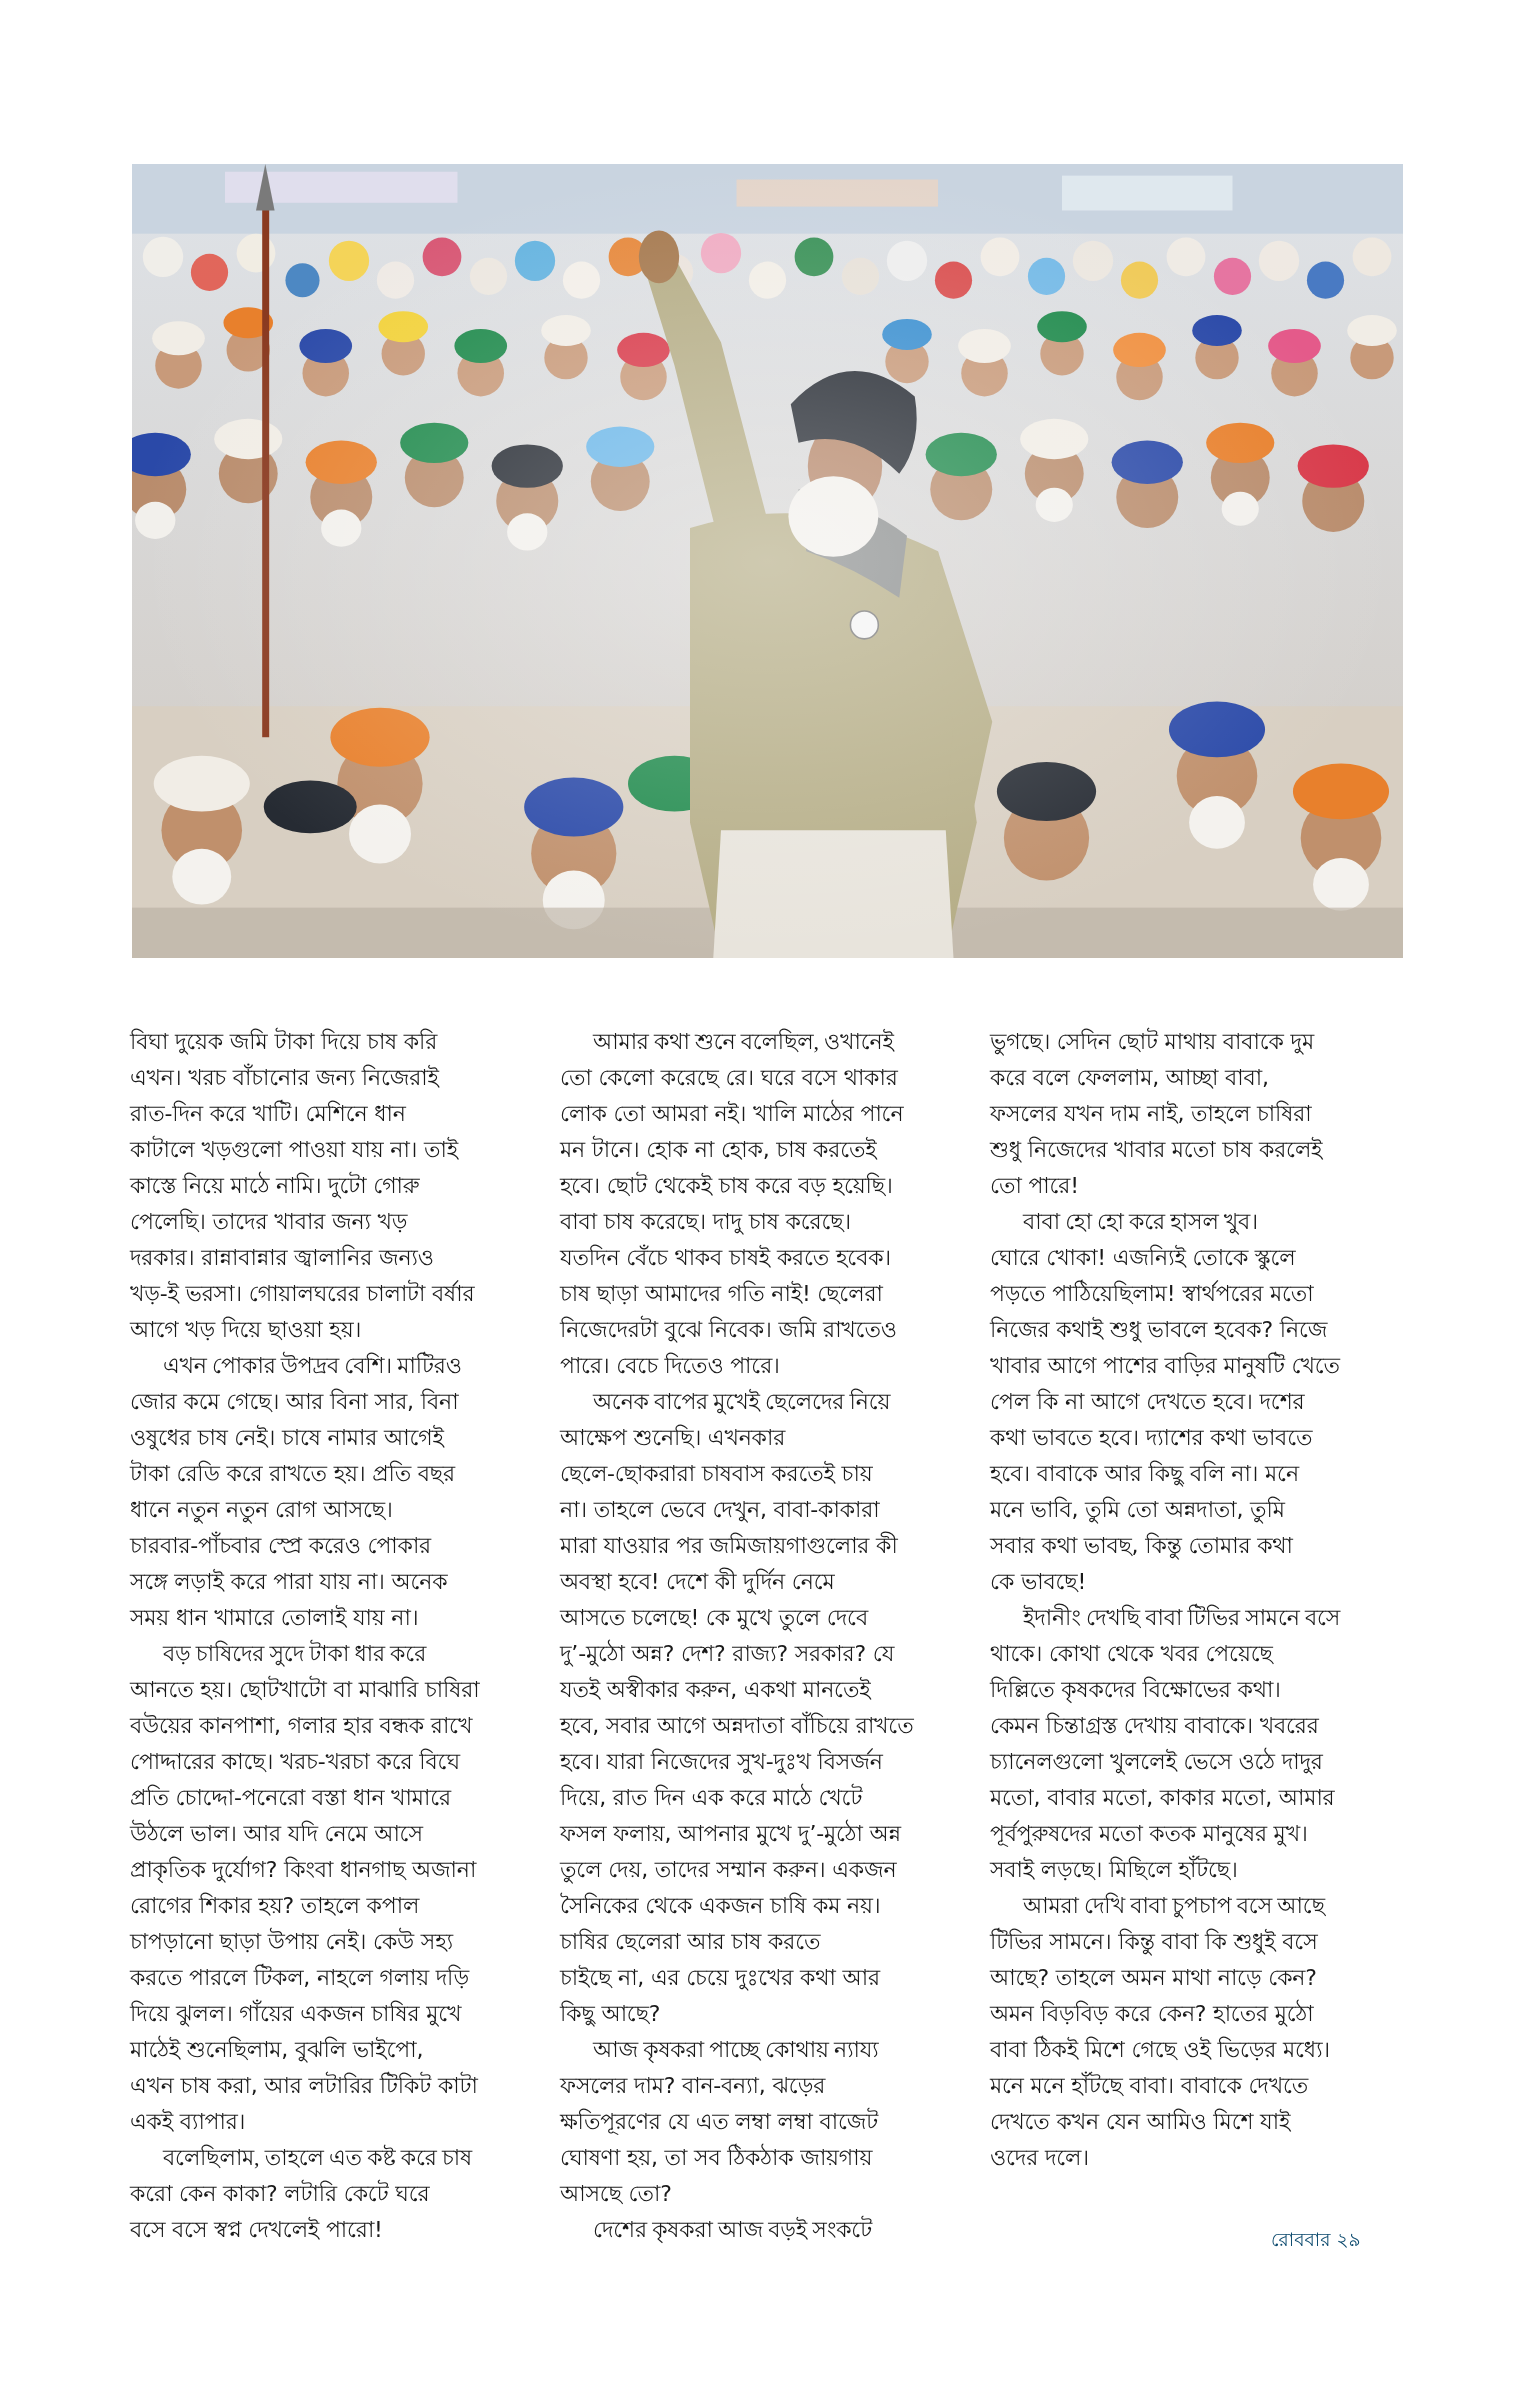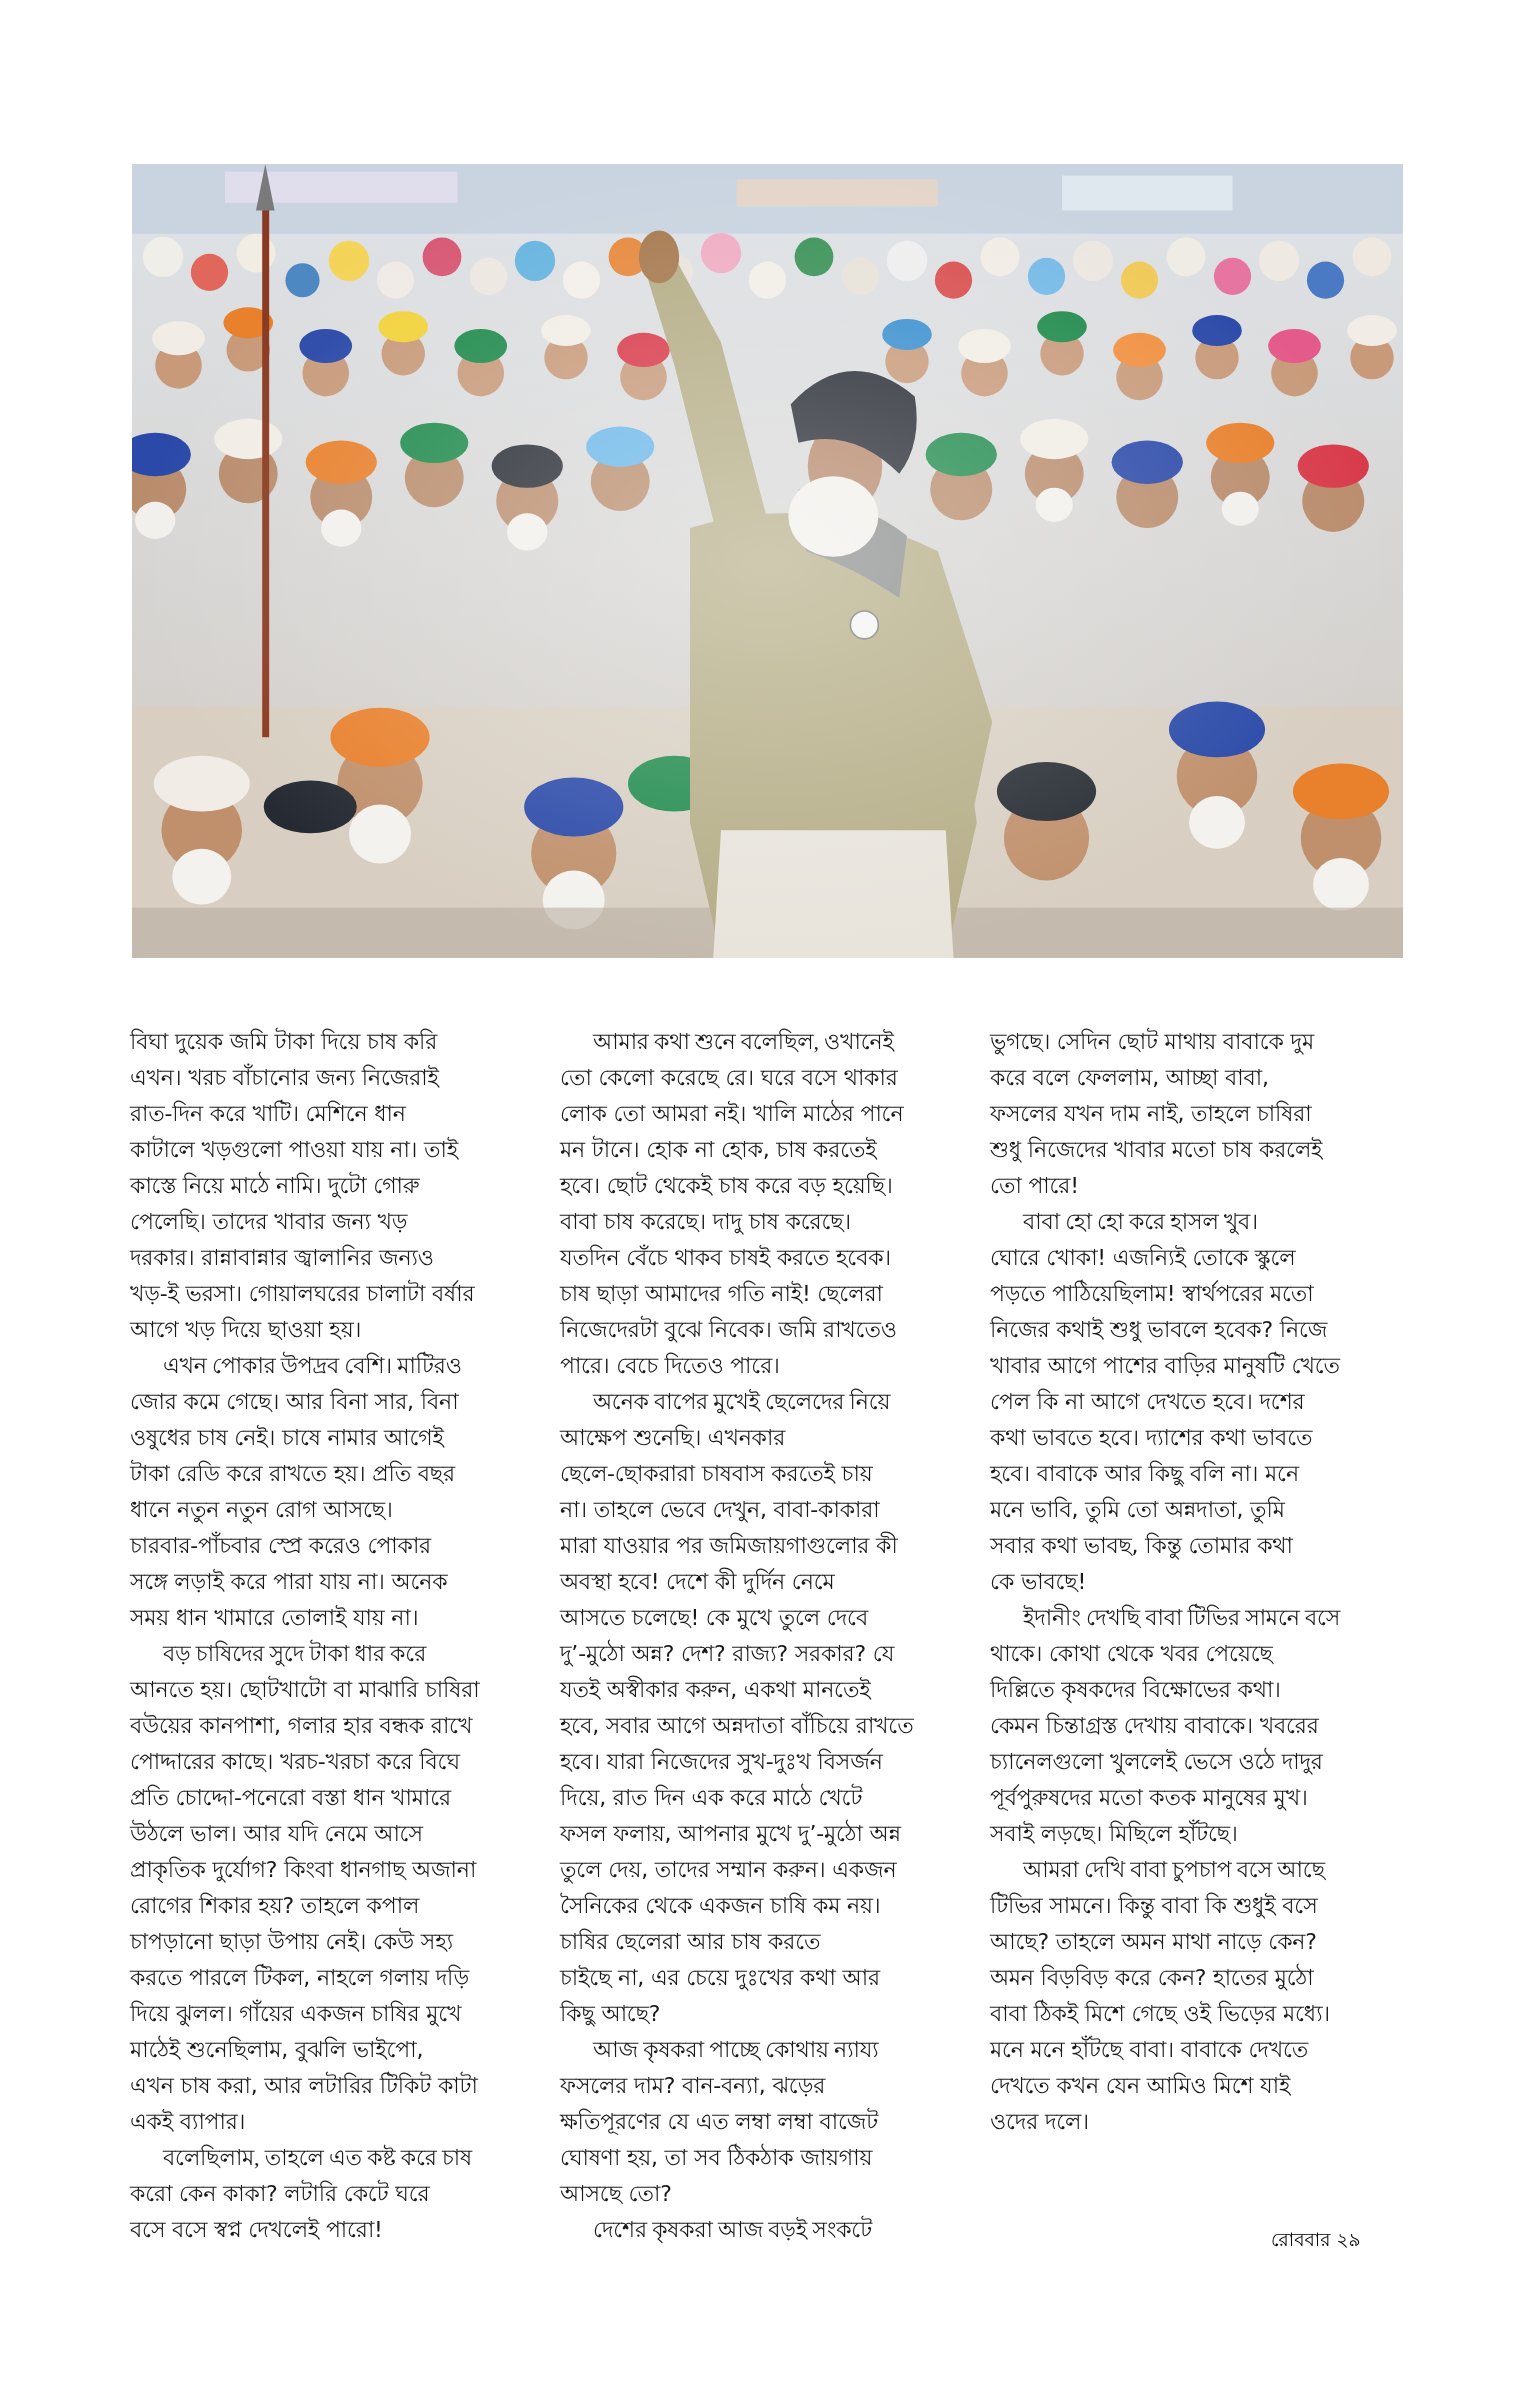--- a/index.html
+++ b/index.html
@@ -8,21 +8,21 @@
   .photo { position: absolute; left: 132px; top: 164px; width: 1271px; height: 794px;
            overflow: hidden; background: #c9c4bd; }
   .photo svg { display: block; width: 100%; height: 100%; }
   .cols { position: absolute; top: 1000px; left: 130px; width: 1279px; height: 1209px; margin-top: 24px; }
   .col { position: absolute; top: 0; }
   .col1 { left: 0; width: 395px; }
   .col2 { left: 430px; width: 403px; }
   .col3 { left: 860px; width: 411px; }
   .line { font-size: 22px; line-height: 36px; white-space: nowrap; letter-spacing: -0.2px; }
   .line.indent { padding-left: 33px; font-family: Liberation Serif, serif; }
-  .footer { position: absolute; left: 1271px; top: 2226px; font-size: 18.6px; color: #000000; }
+  .footer { position: absolute; left: 1271px; top: 2226px; font-size: 18.6px; color: #0c4a6e; }
 </style>
 </head>
 <body>
 
 <div class="photo">
   <svg viewBox="0 0 1640 1025" preserveAspectRatio="none">
     <defs>
       <linearGradient id="sky" x1="0" y1="0" x2="0" y2="1">
         <stop offset="0" stop-color="#dfe3e8"></stop>
         <stop offset="1" stop-color="#cfc8c0"></stop>
@@ -276,20 +276,21 @@
       <div class="line">কথা ভাবতে হবে। দ্যাশের কথা ভাবতে</div>
       <div class="line">হবে। বাবাকে আর কিছু বলি না। মনে</div>
       <div class="line">মনে ভাবি, তুমি তো অন্নদাতা, তুমি</div>
       <div class="line">সবার কথা ভাবছ, কিন্তু তোমার কথা</div>
       <div class="line">কে ভাবছে!</div>
       <div class="line indent">ইদানীং দেখছি বাবা টিভির সামনে বসে</div>
       <div class="line">থাকে। কোথা থেকে খবর পেয়েছে</div>
       <div class="line">দিল্লিতে কৃষকদের বিক্ষোভের কথা।</div>
       <div class="line">কেমন চিন্তাগ্রস্ত দেখায় বাবাকে। খবরের</div>
       <div class="line">চ্যানেলগুলো খুললেই ভেসে ওঠে দাদুর</div>
+      <div class="line">মতো, বাবার মতো, কাকার মতো, আমার</div>
       <div class="line">পূর্বপুরুষদের মতো কতক মানুষের মুখ।</div>
       <div class="line">সবাই লড়ছে। মিছিলে হাঁটছে।</div>
       <div class="line indent">আমরা দেখি বাবা চুপচাপ বসে আছে</div>
       <div class="line">টিভির সামনে। কিন্তু বাবা কি শুধুই বসে</div>
       <div class="line">আছে? তাহলে অমন মাথা নাড়ে কেন?</div>
       <div class="line">অমন বিড়বিড় করে কেন? হাতের মুঠো</div>
       <div class="line">বাবা ঠিকই মিশে গেছে ওই ভিড়ের মধ্যে।</div>
       <div class="line">মনে মনে হাঁটছে বাবা। বাবাকে দেখতে</div>
       <div class="line">দেখতে কখন যেন আমিও মিশে যাই</div>
       <div class="line">ওদের দলে।</div>

